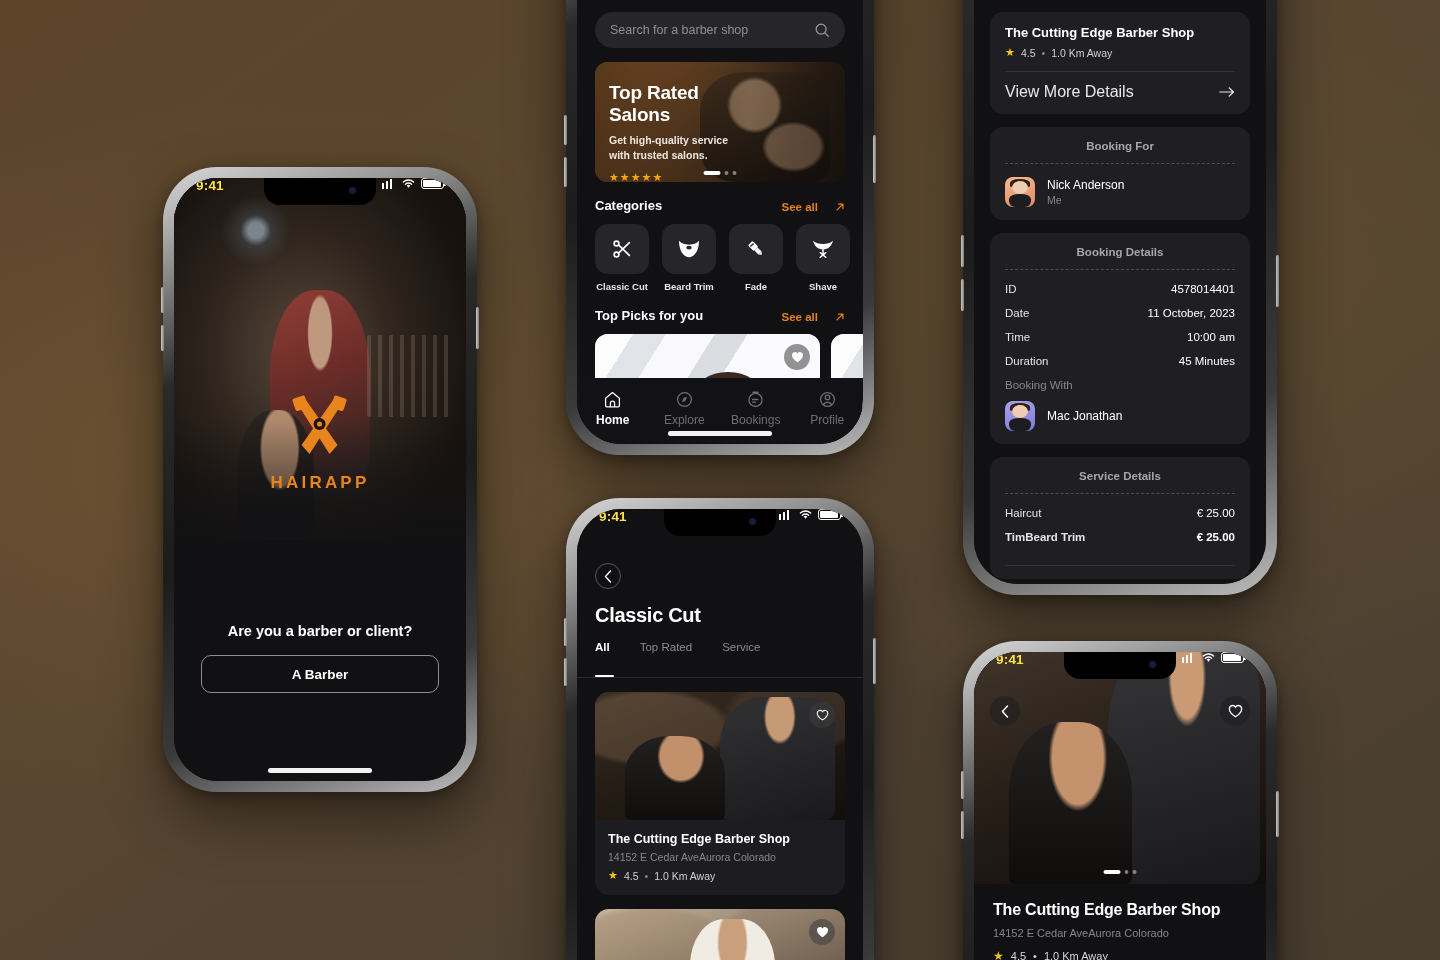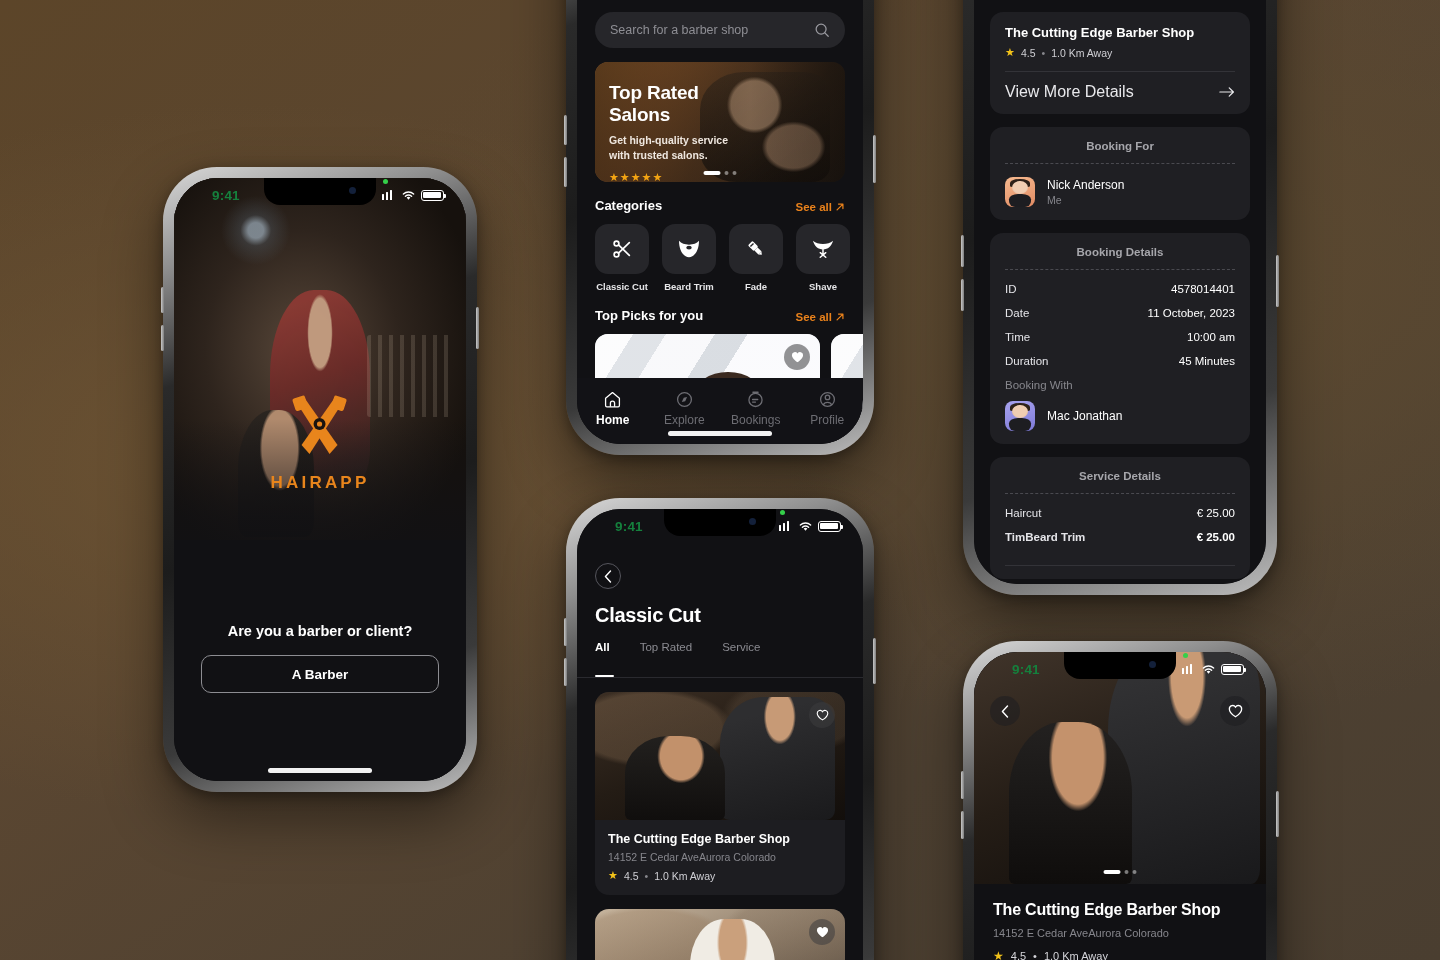--- a/index.html
+++ b/index.html
@@ -47,23 +47,23 @@
   .home-indicator {
     position: absolute; bottom: 8px; left: 50%; transform: translateX(-50%);
     width: 104px; height: 5px; border-radius: 3px; background: #f2f2f2;
     z-index: 31;
   }
   
   .btn-side { position:absolute; background: linear-gradient(90deg,#c9c9c9,#7d7d7d); border-radius:2px; }
 
   
   .statusbar {
-    position:absolute; top:0; left:16px; right:0; height:34px;
-    display:flex; align-items:center; justify-content:space-between;
-    padding: 0 22px; z-index: 25; color:#15803d;
+    position:absolute; top:0; left:0; right:0; height:34px;
+    display:flex; align-items:flex-start; justify-content:space-between;
+    padding: 0 22px; z-index: 25; color:#fde047;
     font-size: 13.5px; font-weight: bold; letter-spacing:.2px;
   }
   .sb-right { display:flex; align-items:center; gap:5px; }
   .sig { display:flex; align-items:flex-end; gap:1.5px; height:10px; position:relative;}
   .sig i { display:block; width:2.5px; background:#fff; border-radius:.5px; }
   .sig i:nth-child(1){height:4px}.sig i:nth-child(2){height:6px}
   .sig i:nth-child(3){height:8px}.sig i:nth-child(4){height:10px}
   .greendot{ position:absolute; top:-11px; left:1px; width:5px;height:5px;border-radius:50%;background:#35d04a;}
   .batt { width:23px;height:11px;border:1.3px solid #fff;border-radius:3px;position:relative;padding:1.3px;}
   .batt::after{content:"";position:absolute;right:-3px;top:3px;width:1.6px;height:4px;background:#fff;border-radius:0 1px 1px 0;}
@@ -140,21 +140,21 @@
   .hero-scrim{ position:absolute; inset:0; background: linear-gradient(90deg, rgba(20,14,9,.62) 0%, rgba(20,14,9,.18) 62%, rgba(20,14,9,.42) 100%); }
   .hero-txt{ position:absolute; left:14px; top:20px; right:40%; }
   .hero-title{ color:#fff; font-size:19px; font-weight:bold; letter-spacing:-.2px; }
   .hero-sub{ color:#efe7df; font-size:10.5px; line-height:1.45; margin-top:7px; font-weight:bold; }
   .hero-stars{ margin-top:8px; color:#f2a413; font-size:11px; letter-spacing:1px; }
   .dots{ position:absolute; bottom:7px; left:50%; transform:translateX(-50%); display:flex; align-items:center; gap:4px;}
   .dots span{ width:4px;height:4px;border-radius:50%;background:rgba(255,255,255,.45);}
   .dots span.on{ width:17px;height:4px;border-radius:2px;background:#fff;}
   .sec-head{ display:flex; align-items:flex-end; justify-content:space-between; margin:16px 18px 0; }
   .sec-title{ color:#fff; font-size:13px; font-weight:bold; }
-  .see-all{ color:#e8811b; font-size:11.5px; font-weight:bold; display:flex; align-items:center; gap:3px; }
+  .see-all{ color:#e8811b; font-size:11.5px; font-weight:bold; display:flex; align-items:center; gap:17px; }
   .cats{ display:flex; gap:13px; margin:11px 0 0 18px; }
   .cat{ width:54px; flex:0 0 auto; text-align:center; }
   .cat-ico{
     width:54px;height:50px;border-radius:13px;background:#26262a;
     display:flex;align-items:center;justify-content:center; color:#fff;
   }
   .cat-lbl{ color:#e6e6e8; font-size:9.5px; margin-top:7px; font-weight:bold; }
   .picks{ display:flex; gap:11px; margin:11px 0 0 18px; }
   .pick{
     width:225px; flex:0 0 auto; border-radius:13px; overflow:hidden; background:#1c1c20;

